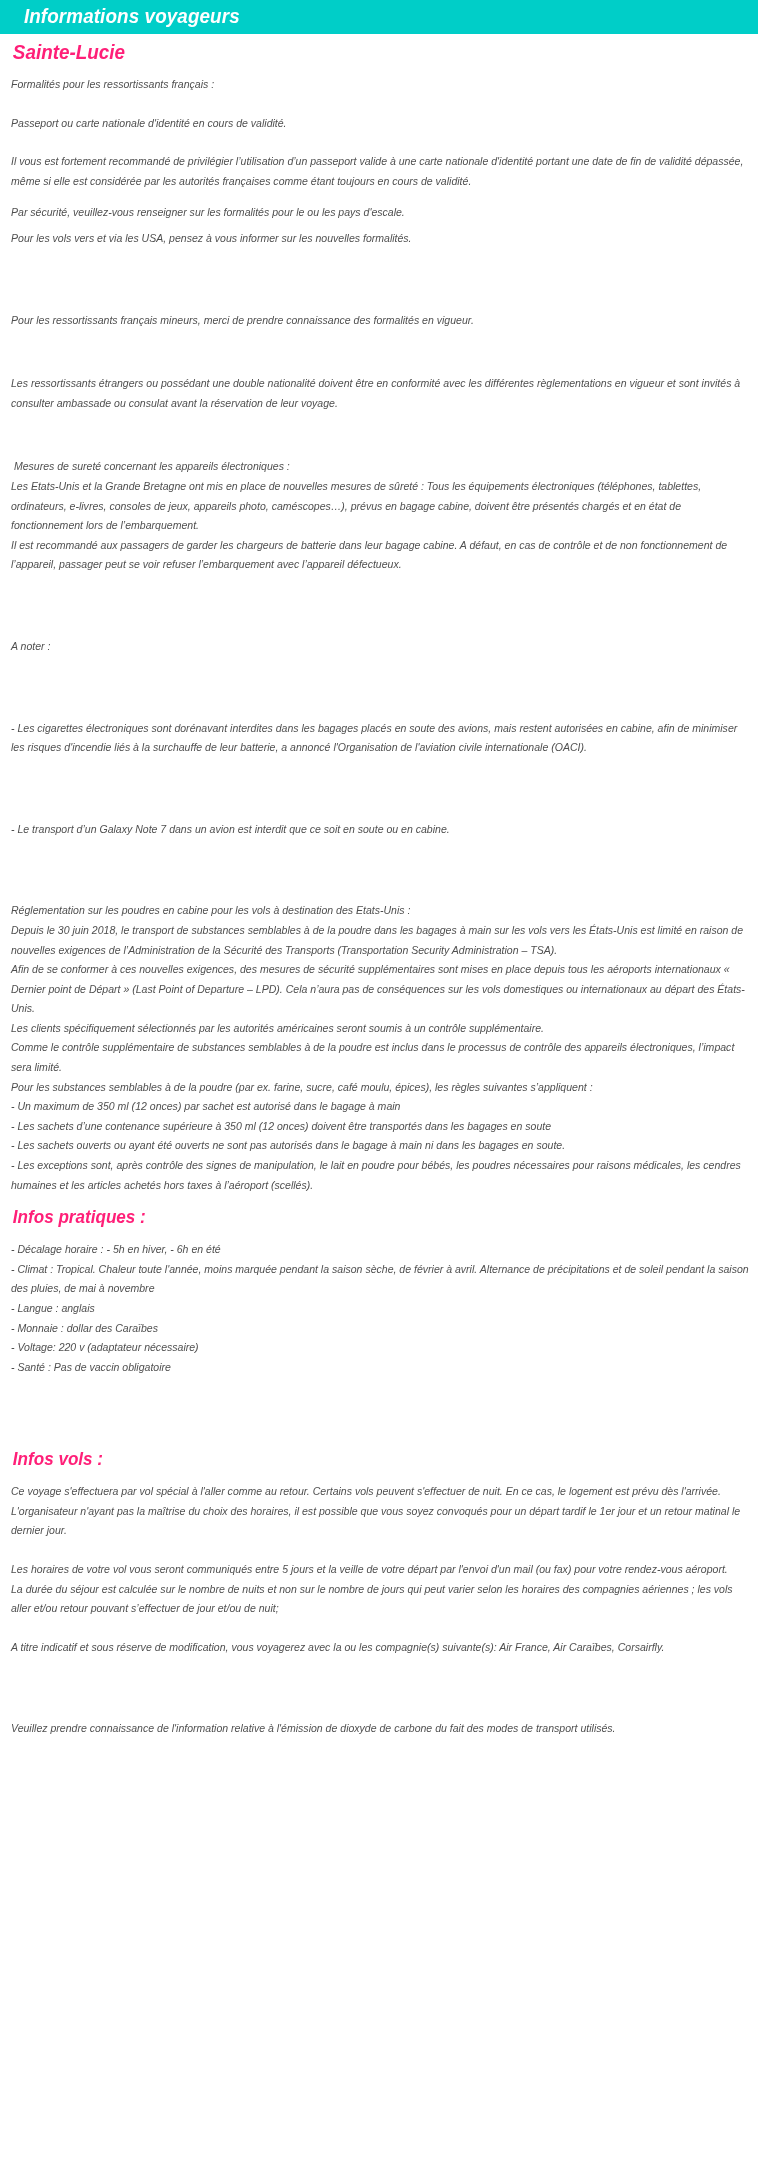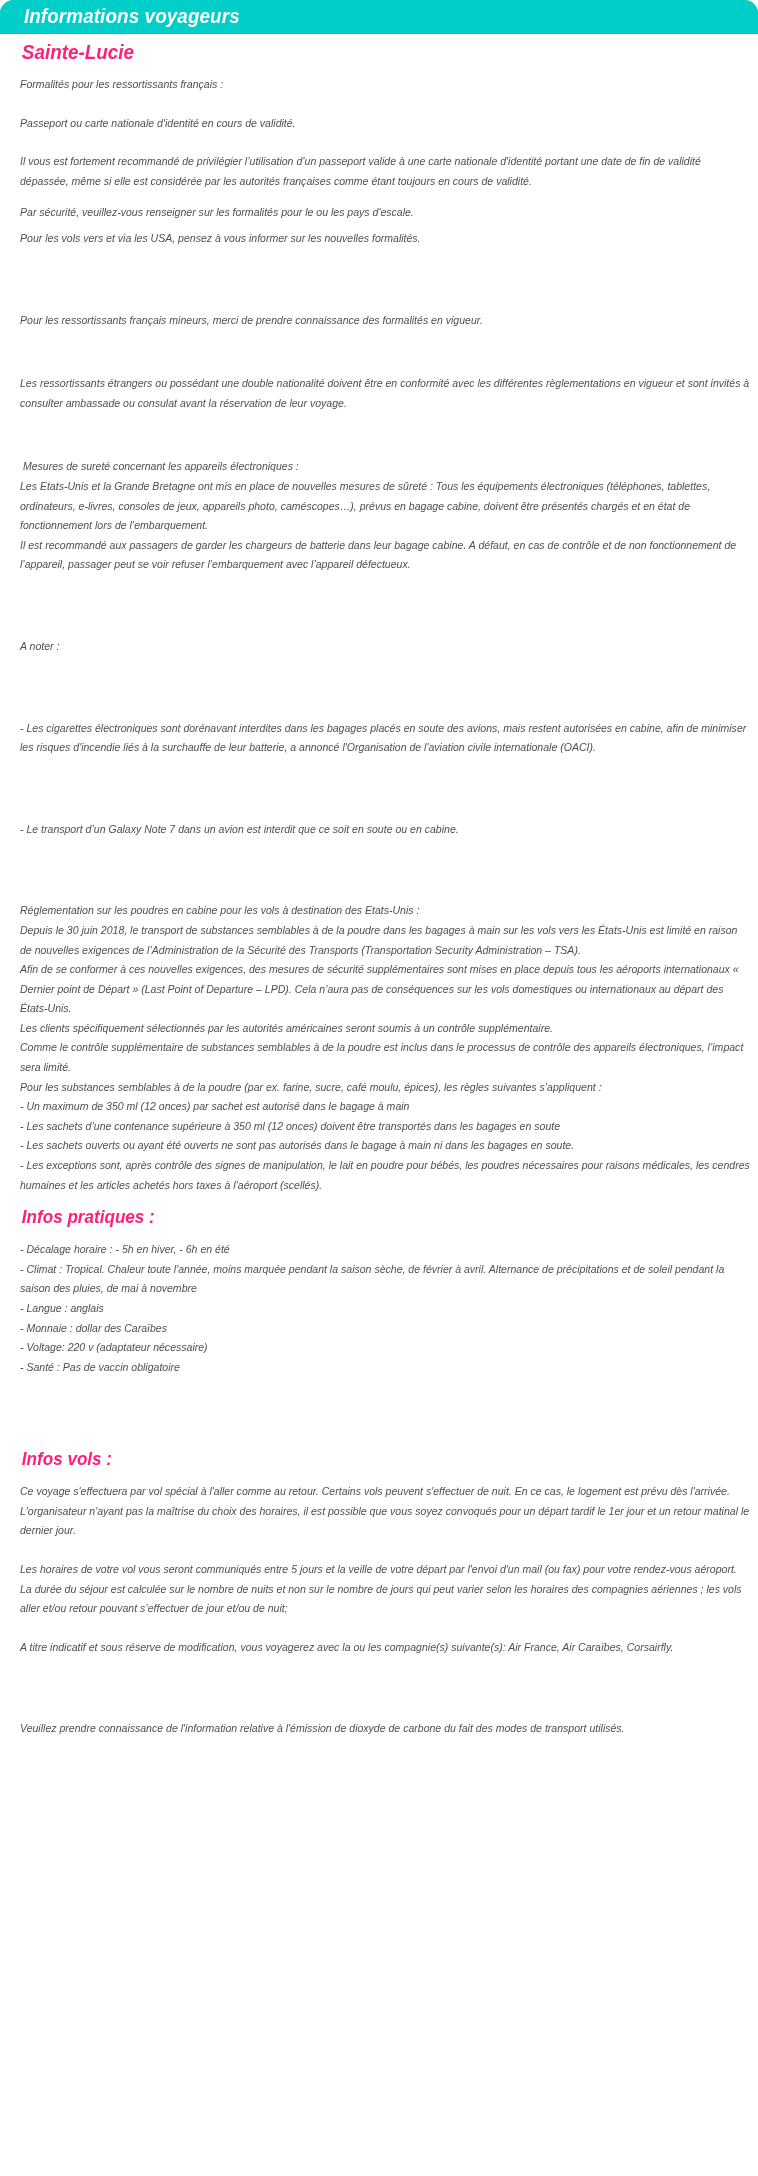--- a/index.html
+++ b/index.html
@@ -11,21 +11,20 @@
     width: 758px;
     font-family: "Liberation Sans", "DejaVu Sans", sans-serif;
     color: #4d4d4d;
   }
   .page {
     width: 758px;
     min-height: 2176px;
     position: relative;
     background: #fff;
     overflow: hidden;
-    border-radius: 14px;
   }
   .section-banner {
     background: #00cec8;
     color: #ffffff;
     font-style: italic;
     font-weight: bold;
     font-size: 20.5px;
     line-height: 1;
     padding: 6px 0 7px 26px;
     letter-spacing: 0.1px;
@@ -56,21 +55,21 @@
     font-style: italic;
     font-weight: bold;
     font-size: 19px;
     line-height: 1.1;
     margin: 0;
     padding: 0 0 0 2px;
     transform: scaleX(0.9);
     transform-origin: left center;
   }
   .body-block {
-    padding: 0 6px 0 20px;
+    padding: 0 6px 0 11px;
   }
   p.txt {
     font-style: italic;
     font-size: 11.4px;
     line-height: 19.6px;
     color: #4f4f4f;
     margin: 0;
     padding: 0;
     transform: scaleX(0.925);
     transform-origin: left top;

